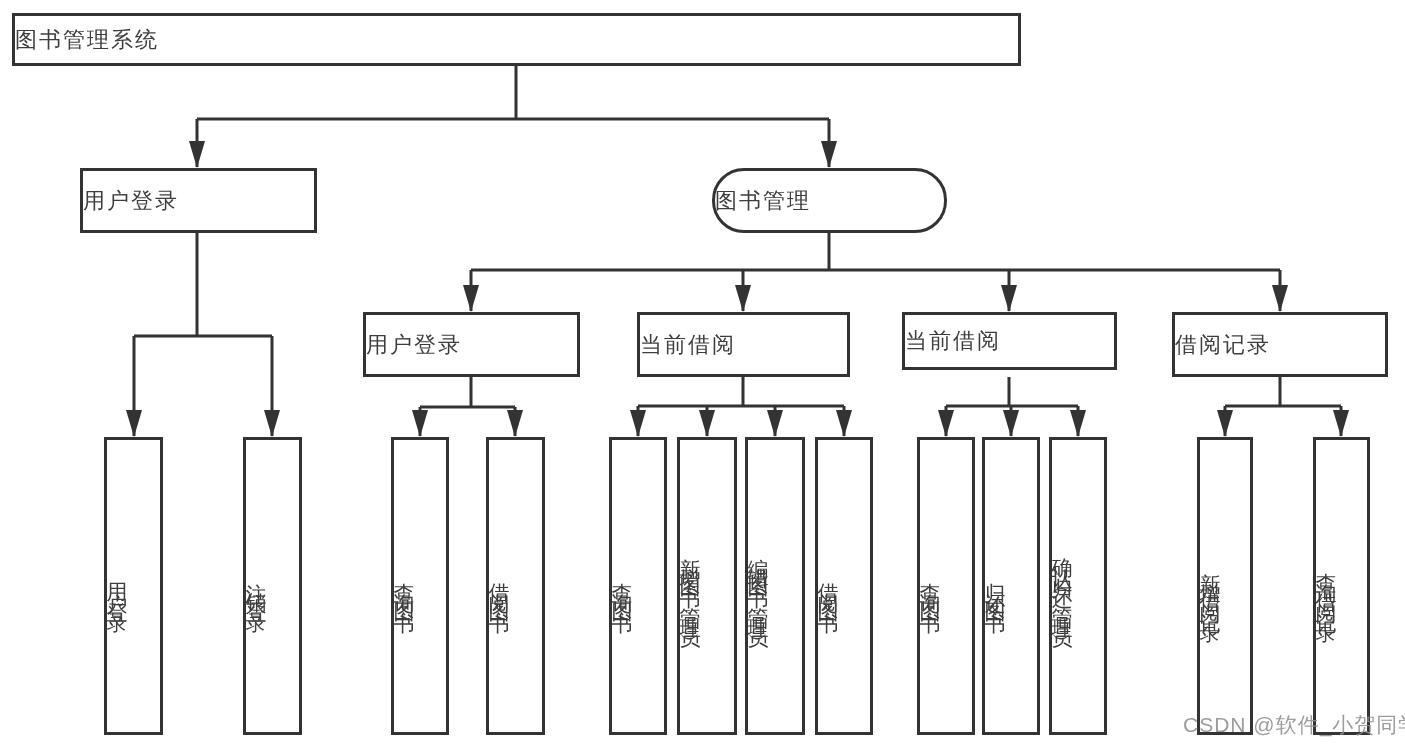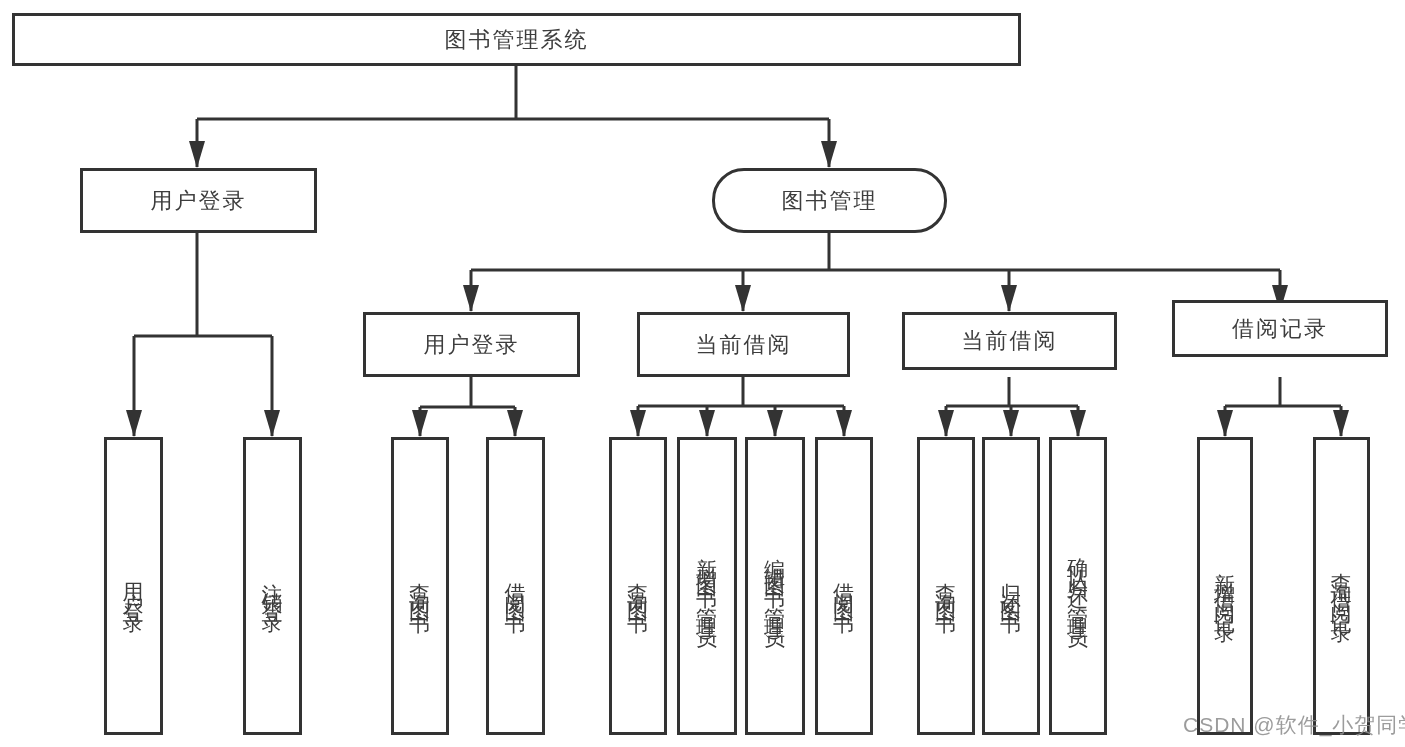--- a/index.html
+++ b/index.html
@@ -17,21 +17,21 @@
     width: 1405px; height: 747px;
     pointer-events: none;
   }
   .node {
     position: absolute;
     box-sizing: border-box;
     border: 3px solid #333333;
     background: #ffffff;
     display: flex;
     align-items: center;
-    justify-content: center;
+    justify-content: flex-start;
     color: #3d3d3d;
   }
   .node.h {
     font-size: 22px;
     letter-spacing: 2px;
     white-space: nowrap;
   }
   .node.v span {
     writing-mode: vertical-rl;
     text-orientation: mixed;
@@ -109,21 +109,21 @@
 
   <div class="node h" style="left:363px; top:312px; width:217px; height:65px;">
     <span>用户登录</span>
   </div>
   <div class="node h" style="left:637px; top:312px; width:213px; height:65px;">
     <span>当前借阅</span>
   </div>
   <div class="node h" style="left:902px; top:312px; width:215px; height:58px;">
     <span>当前借阅</span>
   </div>
-  <div class="node h" style="left:1172px; top:300px; width:216px; height:57px;">
+  <div class="node h" style="left:1172px; top:312px; width:216px; height:65px;">
     <span>借阅记录</span>
   </div>
 
   <div class="node v" style="left:104px; top:437px; width:59px; height:298px;">
     <span>用户登录</span>
   </div>
   <div class="node v" style="left:243px; top:437px; width:59px; height:298px;">
     <span>注销登录</span>
   </div>
 

